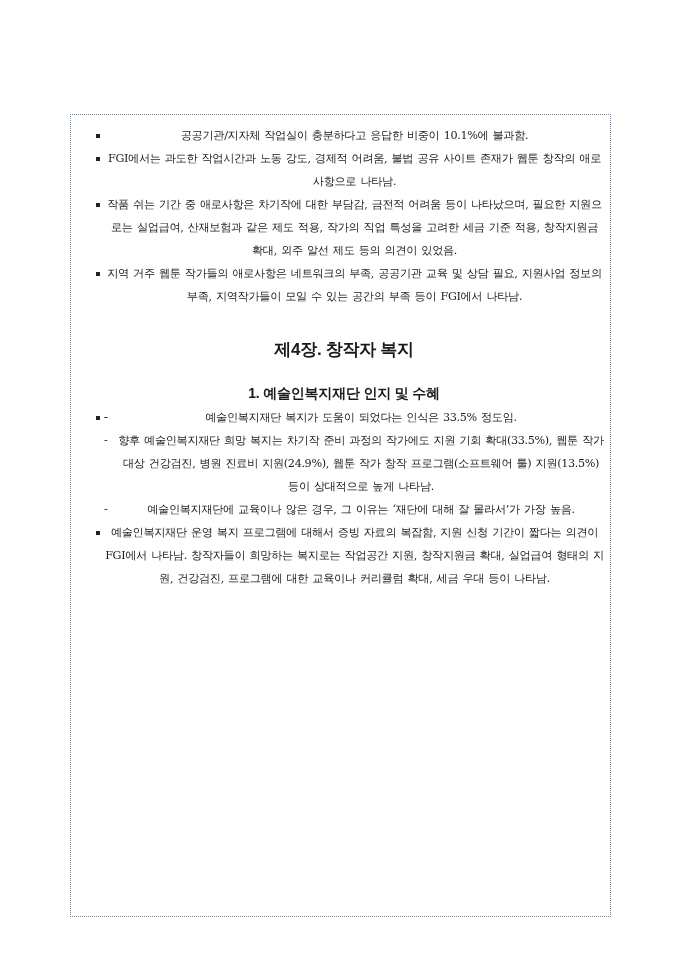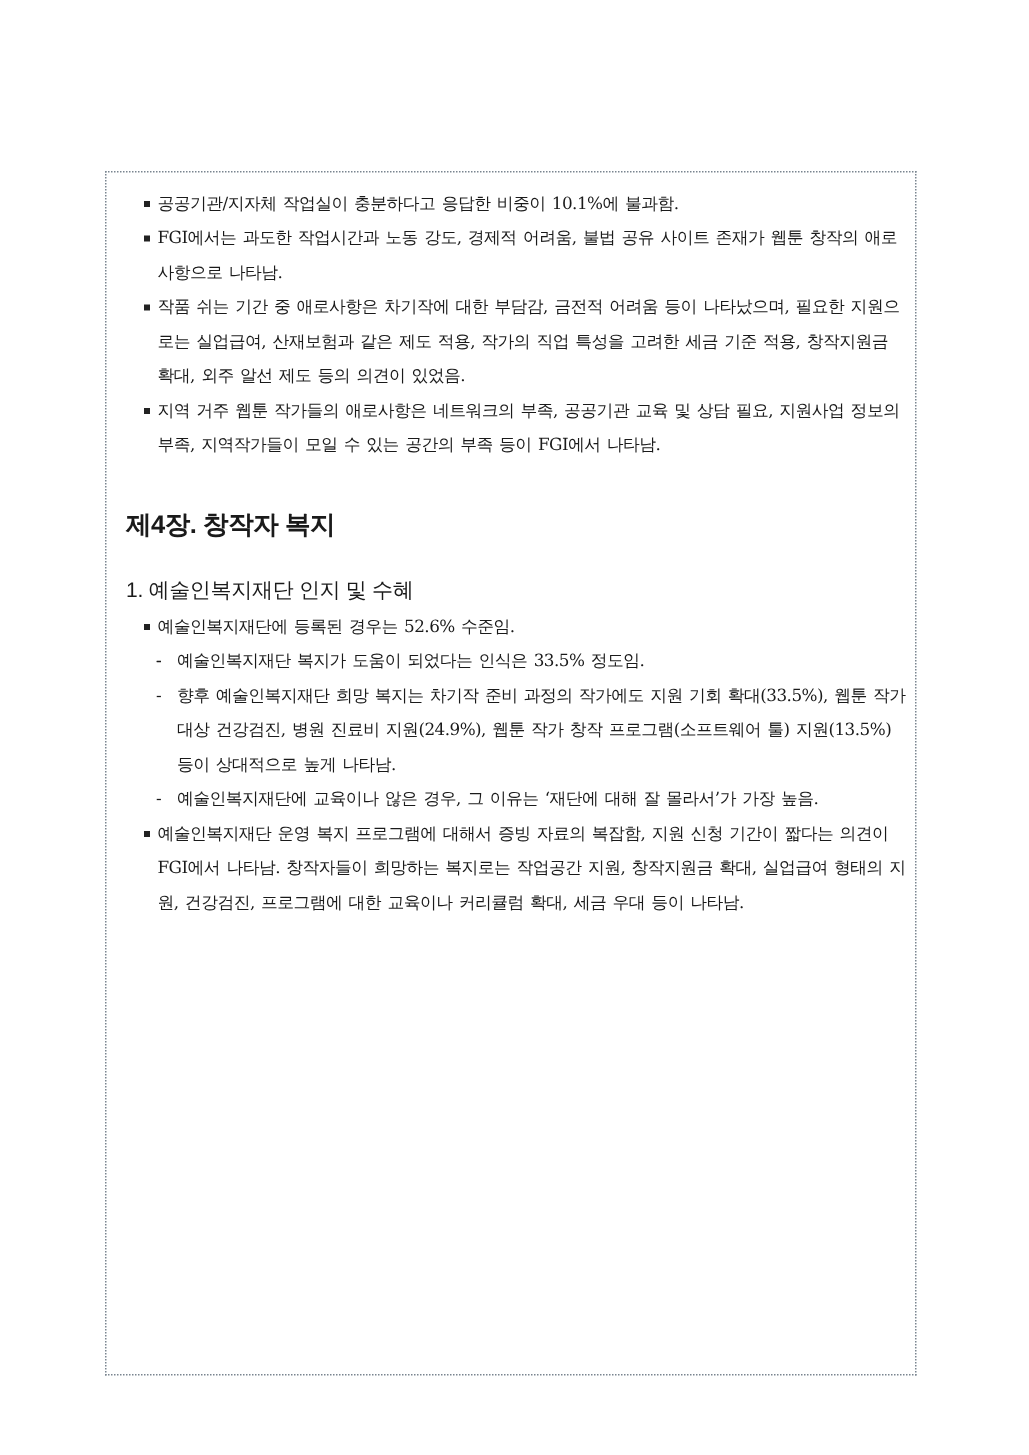--- a/index.html
+++ b/index.html
@@ -22,20 +22,21 @@
       width: 541px;
       height: 803px;
       border: 1px dotted #7a8590;
       box-sizing: border-box;
     }
     .content {
       position: absolute;
       left: 84px;
       top: 124px;
       width: 520px;
+      text-align: center;
     }
     .line-list {
       margin: 0;
       padding: 0;
       list-style: none;
     }
     .bullet-item {
       position: relative;
       padding-left: 21px;
       font-size: 11.2px;
@@ -68,21 +69,21 @@
       font-family: "Liberation Sans", "DejaVu Sans", sans-serif;
       font-size: 17px;
       font-weight: bold;
       margin: 30px 0 0 0;
       line-height: 24px;
       letter-spacing: -0.3px;
     }
     .section-title {
       font-family: "Liberation Sans", "DejaVu Sans", sans-serif;
       font-size: 14px;
-      font-weight: normal;
+      font-weight: bold;
       margin: 20px 0 2px 0;
       line-height: 22px;
       letter-spacing: -0.2px;
     }
   </style>
 </head>
 <body>
 
 <div class="page-frame"></div>
 
@@ -107,21 +108,20 @@
     </li>
   </ul>
 
   <h1 class="chapter-title">제4장. 창작자 복지</h1>
 
   <h2 class="section-title">1. 예술인복지재단 인지 및 수혜</h2>
 
   <ul class="line-list">
     <li class="bullet-item">
       <span class="bullet-mark"></span>
-      <span>예술인복지재단에 등록된 경우는 52.6% 수준임.</span>
     </li>
     <li class="dash-item">
       <span class="dash-mark">-</span>
     </li>
     <li class="dash-item">
       <span class="dash-mark">-</span>
       <span>예술인복지재단 복지가 도움이 되었다는 인식은 33.5% 정도임.</span>
     </li>
     <li class="dash-item">
       <span class="dash-mark">-</span>

